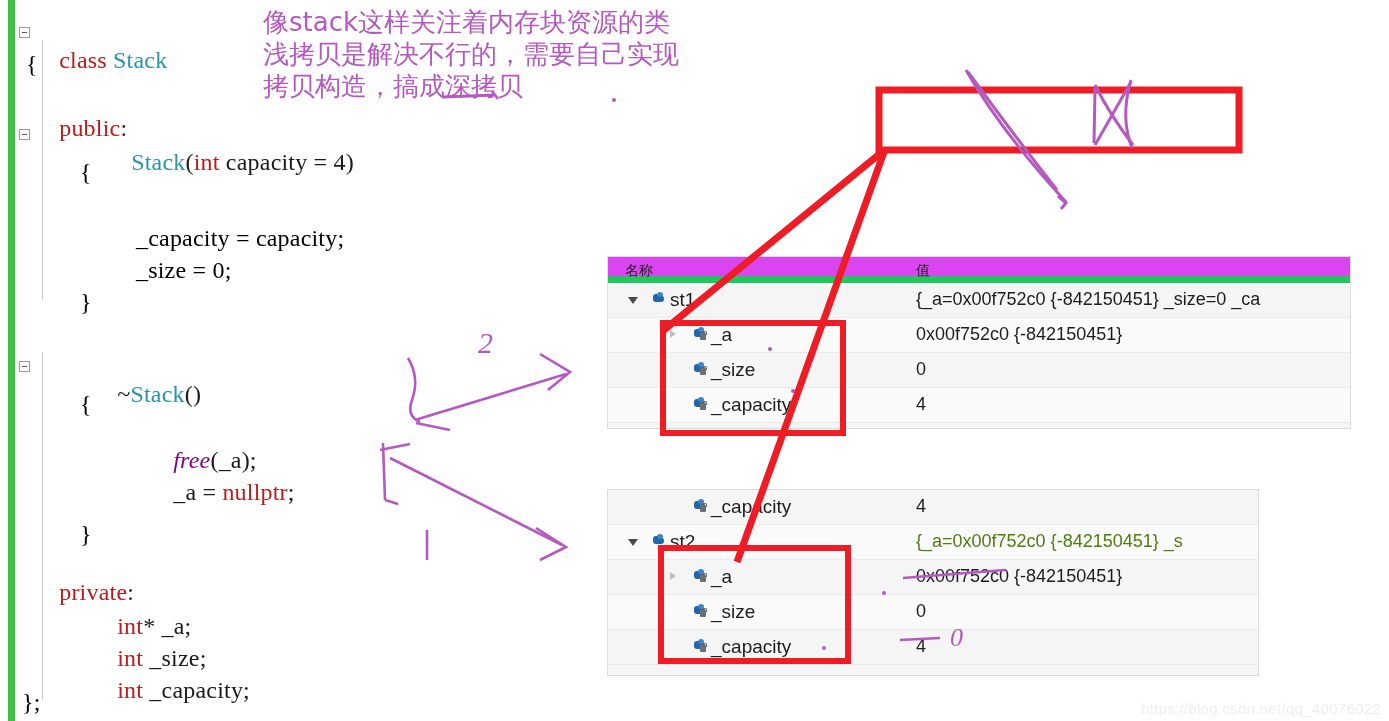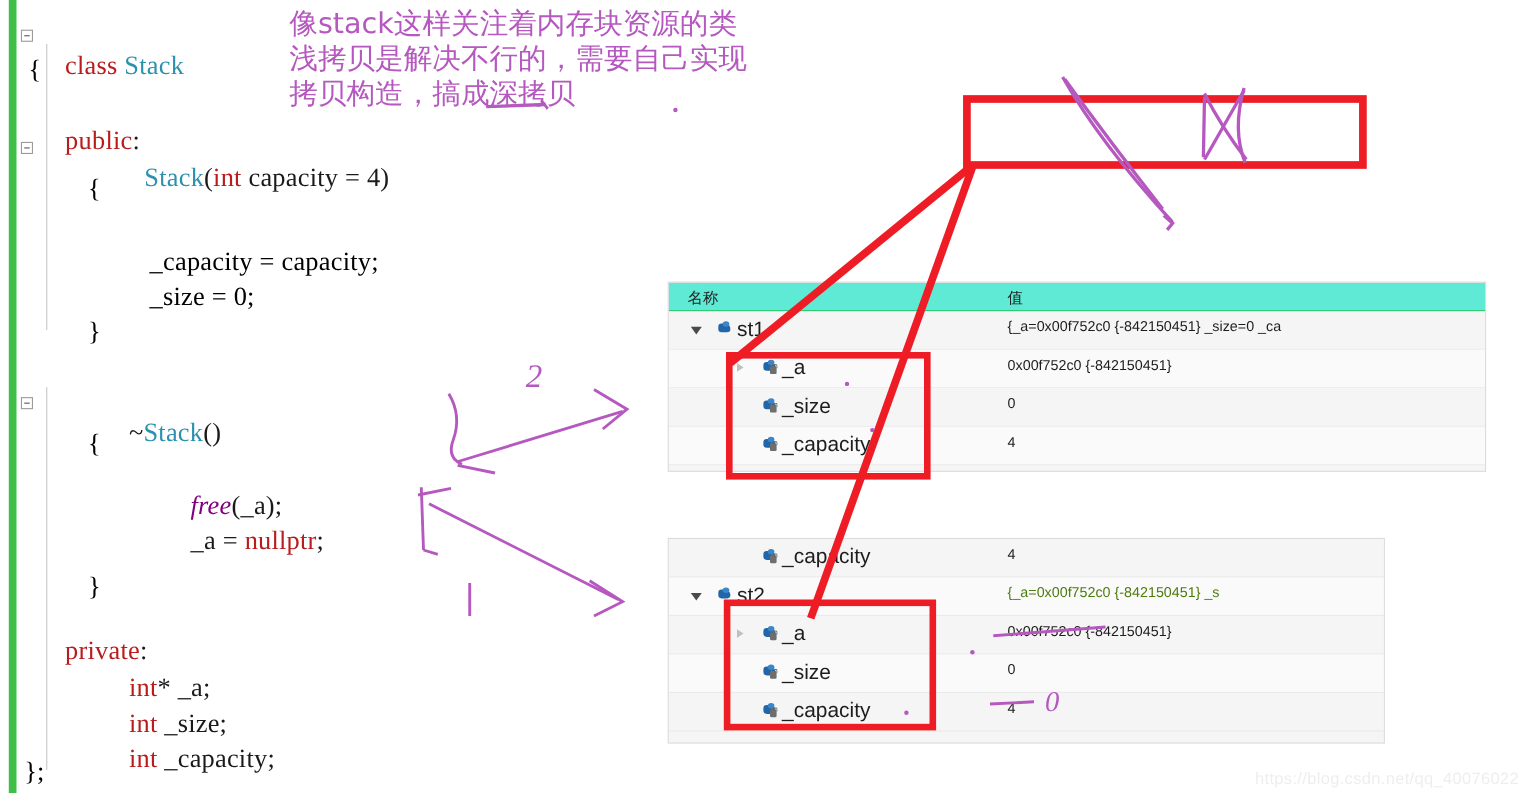--- a/index.html
+++ b/index.html
@@ -81,22 +81,22 @@
     position: absolute;
     left: 8px; top: -6px;
     font-size: 11px;
     color: #b9b9b9;
     letter-spacing: 1px;
   }
 
   .watch-header {
     position: relative;
     height: 26px;
-    background: #5eead4;
-    border-bottom: 1px solid #22c55e;
+    background: #d946ef;
+    border-bottom: 7px solid #22c55e;
   }
   .watch-header .col {
     position: absolute;
     top: 5px;
     font-size: 14px;
     color: #222222;
   }
   .watch-header .col.name  { left: 17px; }
   .watch-header .col.value { left: 308px; }
 
@@ -169,21 +169,21 @@
   .w-name {
     position: absolute;
     top: 6px;
     font-size: 19px;
     color: #1d1d1d;
     white-space: nowrap;
   }
   .w-val {
     position: absolute;
     left: 308px; top: 6px;
-    font-size: 13px;
+    font-size: 18px;
     color: #1d1d1d;
     white-space: nowrap;
   }
   .w-val.changed { color: #4d7c0f; }
 
   .lvl0 .w-icon { left: 45px; }
   .lvl0 .w-name { left: 62px; }
   .lvl1 .w-icon { left: 86px; }
   .lvl1 .w-name { left: 103px; }
 

